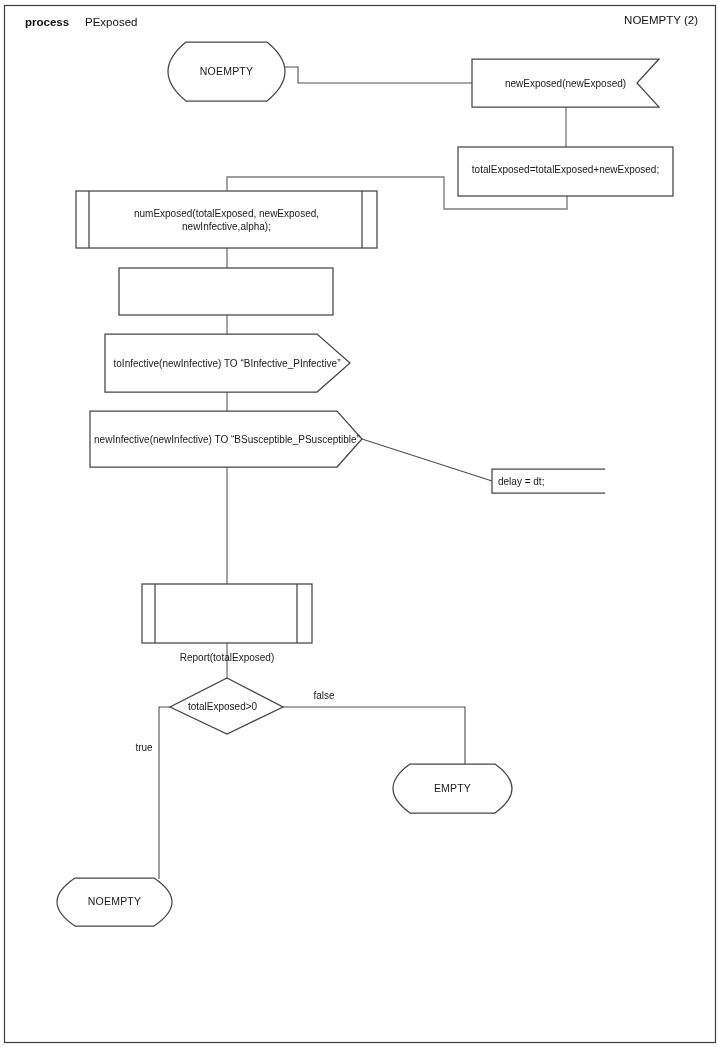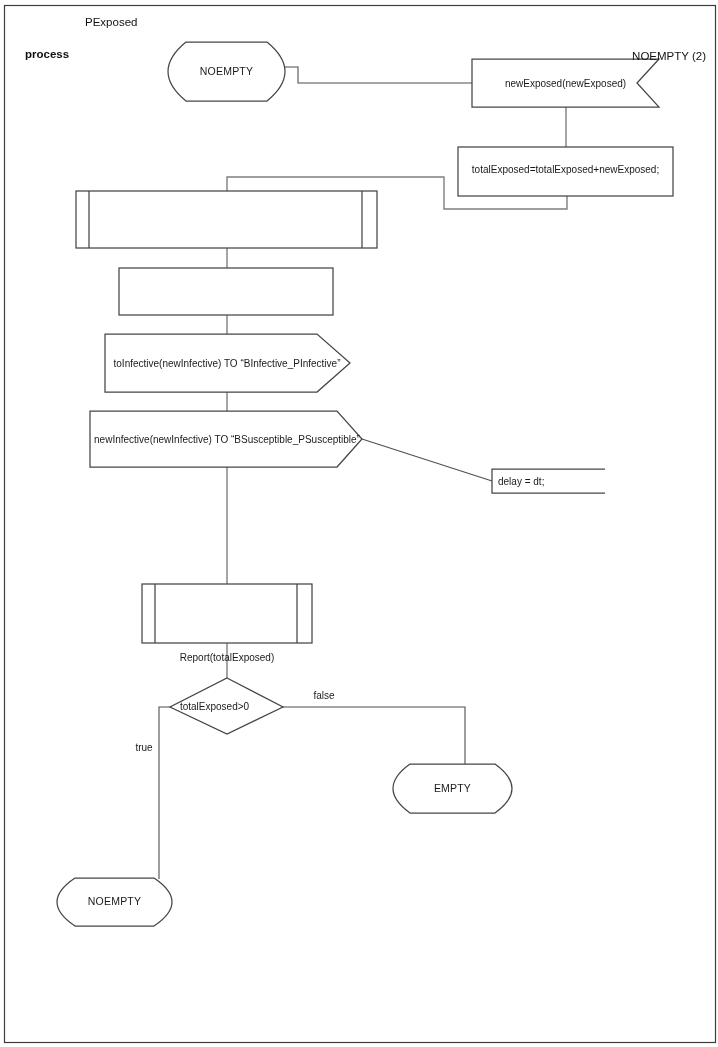--- a/index.html
+++ b/index.html
@@ -61,41 +61,42 @@
     <rect class="shape" x="142" y="584" width="170" height="59"></rect>
     <path class="shapeline" d="M155,584 V643 M297,584 V643"></path>
 
     <path class="shape" d="M227,678 L283,707 L227,734 L170,707 Z"></path>
 
     <path class="shape" d="M410,764 H495 Q529,788.5 495,813 H410 Q376,788.5 410,764 Z"></path>
 
     <path class="shape" d="M75,878 H154 Q190,902 154,926 H75 Q39,902 75,878 Z"></path>
   </svg>
 
-  <div class="hdr bold" style="left:25px;top:16px;margin-top:32px;">process</div>
+  <div class="hdr bold" style="left:25px;top:16px;">process</div>
   <div class="hdr" style="left:85px;top:16px;">PExposed</div>
-  <div class="hdr" style="right:12px;top:14px;position:absolute;margin-top:36px;">NOEMPTY (2)</div>
+  <div class="hdr" style="right:20px;top:14px;position:absolute;">NOEMPTY (2)</div>
 
   <div class="lbl statelbl" style="left:168px;top:42px;width:117px;height:59px;">NOEMPTY</div>
 
   <div class="lbl nowrap" style="left:472px;top:59px;width:187px;height:48px;">newExposed(newExposed)</div>
 
   <div class="lbl nowrap" style="left:458px;top:147px;width:215px;height:44px;">totalExposed=totalExposed+newExposed;</div>
 
+  <div class="lbl padwrap" style="left:76px;top:191px;width:301px;height:57px;">numExposed(totalExposed, newExposed, newInfective,alpha);</div>
 
 
   <div class="lbl nowrap" style="left:97px;top:334px;width:260px;height:58px;">toInfective(newInfective) TO “BInfective_PInfective”</div>
 
   <div class="lbl nowrap" style="left:92px;top:411px;width:270px;height:56px;">newInfective(newInfective) TO “BSusceptible_PSusceptible”</div>
 
   <div class="lbl nowrap leftalign" style="left:498px;top:469px;width:100px;height:24px;">delay = dt;</div>
 
   <div class="lbl nowrap" style="left:142px;top:584px;width:170px;height:59px;margin-top:44px;">Report(totalExposed)</div>
 
-  <div class="lbl nowrap" style="left:158px;top:678px;width:113px;height:56px;">totalExposed&gt;0</div>
+  <div class="lbl nowrap" style="left:166px;top:678px;width:113px;height:56px;">totalExposed&gt;0</div>
 
   <div class="lbl nowrap" style="left:309px;top:688px;width:30px;height:14px;">false</div>
 
   <div class="lbl nowrap" style="left:131px;top:740px;width:26px;height:14px;">true</div>
 
   <div class="lbl statelbl" style="left:393px;top:764px;width:119px;height:49px;">EMPTY</div>
 
   <div class="lbl statelbl" style="left:57px;top:878px;width:115px;height:48px;">NOEMPTY</div>
 
 </div>

